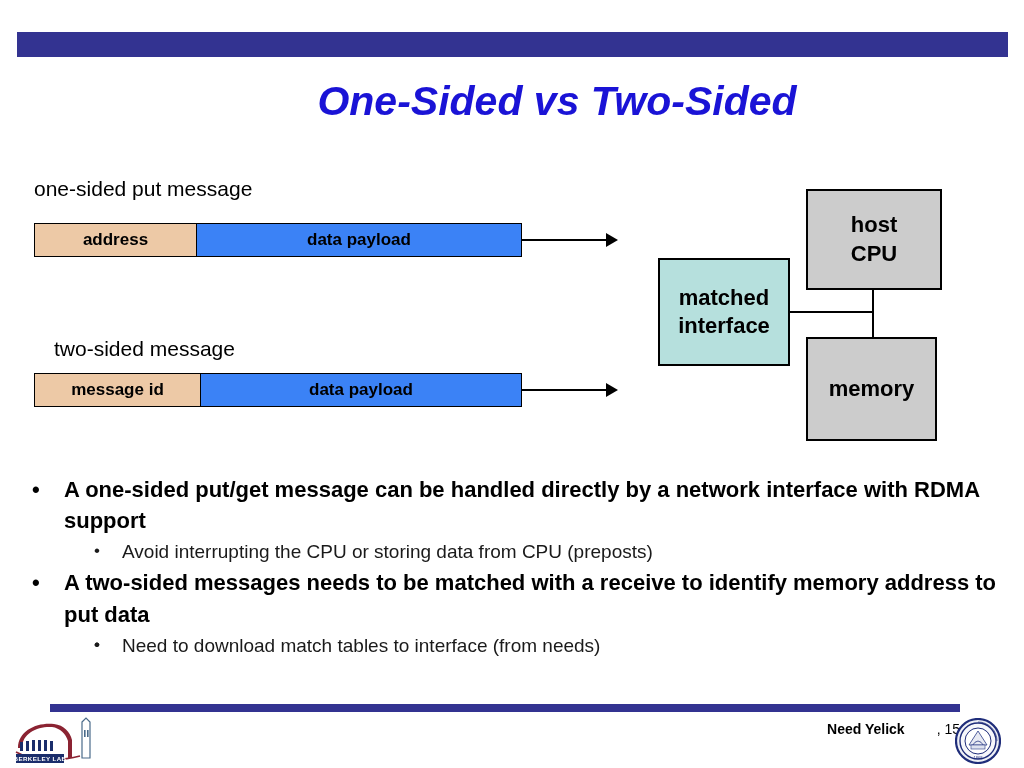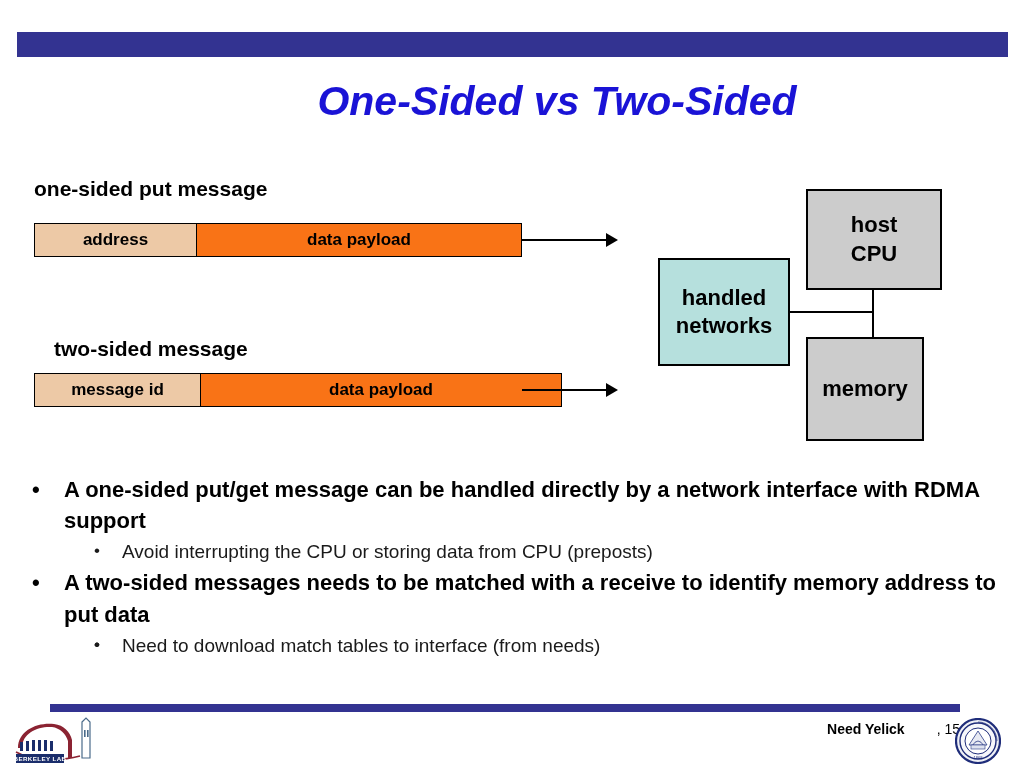--- a/index.html
+++ b/index.html
@@ -39,54 +39,54 @@
     color: #1a13d6;
     letter-spacing: 0px;
     white-space: nowrap;
     margin-left: 45px;
   }
 
   
   .msg-caption {
     position: absolute;
     font-size: 21px;
-    font-weight: bold;
+    font-weight: normal;
     color: #000000;
     white-space: nowrap;
   }
   #caption-one-sided { left: 34px; top: 177px; }
   #caption-two-sided { left: 54px; top: 337px; }
 
   
   .msg-bar {
     position: absolute;
     display: flex;
     height: 34px;
   }
   #bar-one-sided { left: 34px; top: 223px; width: 488px; }
-  #bar-two-sided { left: 34px; top: 373px; width: 528px; }
+  #bar-two-sided { left: 34px; top: 373px; width: 488px; }
 
   .seg {
     box-sizing: border-box;
     border: 1px solid #000000;
     display: flex;
     align-items: center;
     justify-content: center;
     font-size: 17px;
     font-weight: bold;
     color: #000000;
     white-space: nowrap;
   }
   .seg-head {
     background: #edc9a6;
     width: 163px;
   }
   #bar-two-sided .seg-head { width: 167px; }
   .seg-payload {
-    background: #f97316;
+    background: #3b82f6;
     flex: 1 1 auto;
     border-left: none;
   }
 
   
   .arrow-line {
     position: absolute;
     height: 0;
     border-top: 2px solid #000000;
   }
@@ -119,21 +119,21 @@
   }
   #box-host-cpu {
     left: 806px; top: 189px; width: 136px; height: 101px;
     background: #cccccc;
   }
   #box-network-interface {
     left: 658px; top: 258px; width: 132px; height: 108px;
     background: #b6e0dd;
   }
   #box-memory {
-    left: 806px; top: 337px; width: 118px; height: 104px;
+    left: 806px; top: 337px; width: 131px; height: 104px;
     background: #cccccc;
   }
 
   
   .conn {
     position: absolute;
     background: #000000;
   }
   #conn-horizontal { left: 790px; top: 311px; width: 84px; height: 2px; }
   #conn-vertical   { left: 872px; top: 290px; width: 2px; height: 48px; }
@@ -237,22 +237,22 @@
 </div>
 <div class="arrow-line" id="arrow-two-line"></div>
 <div class="arrow-head" id="arrow-two-head"></div>
 
 <div class="hw-box" id="box-host-cpu">
   <span>host</span>
   <span>CPU</span>
 </div>
 
 <div class="hw-box" id="box-network-interface">
-  <span>handled</span>
-  <span>networks</span>
+  <span>matched</span>
+  <span>interface</span>
 </div>
 
 <div class="hw-box" id="box-memory">
   <span>memory</span>
 </div>
 
 <div class="conn" id="conn-horizontal"></div>
 <div class="conn" id="conn-vertical"></div>
 
 <div id="bullets">

